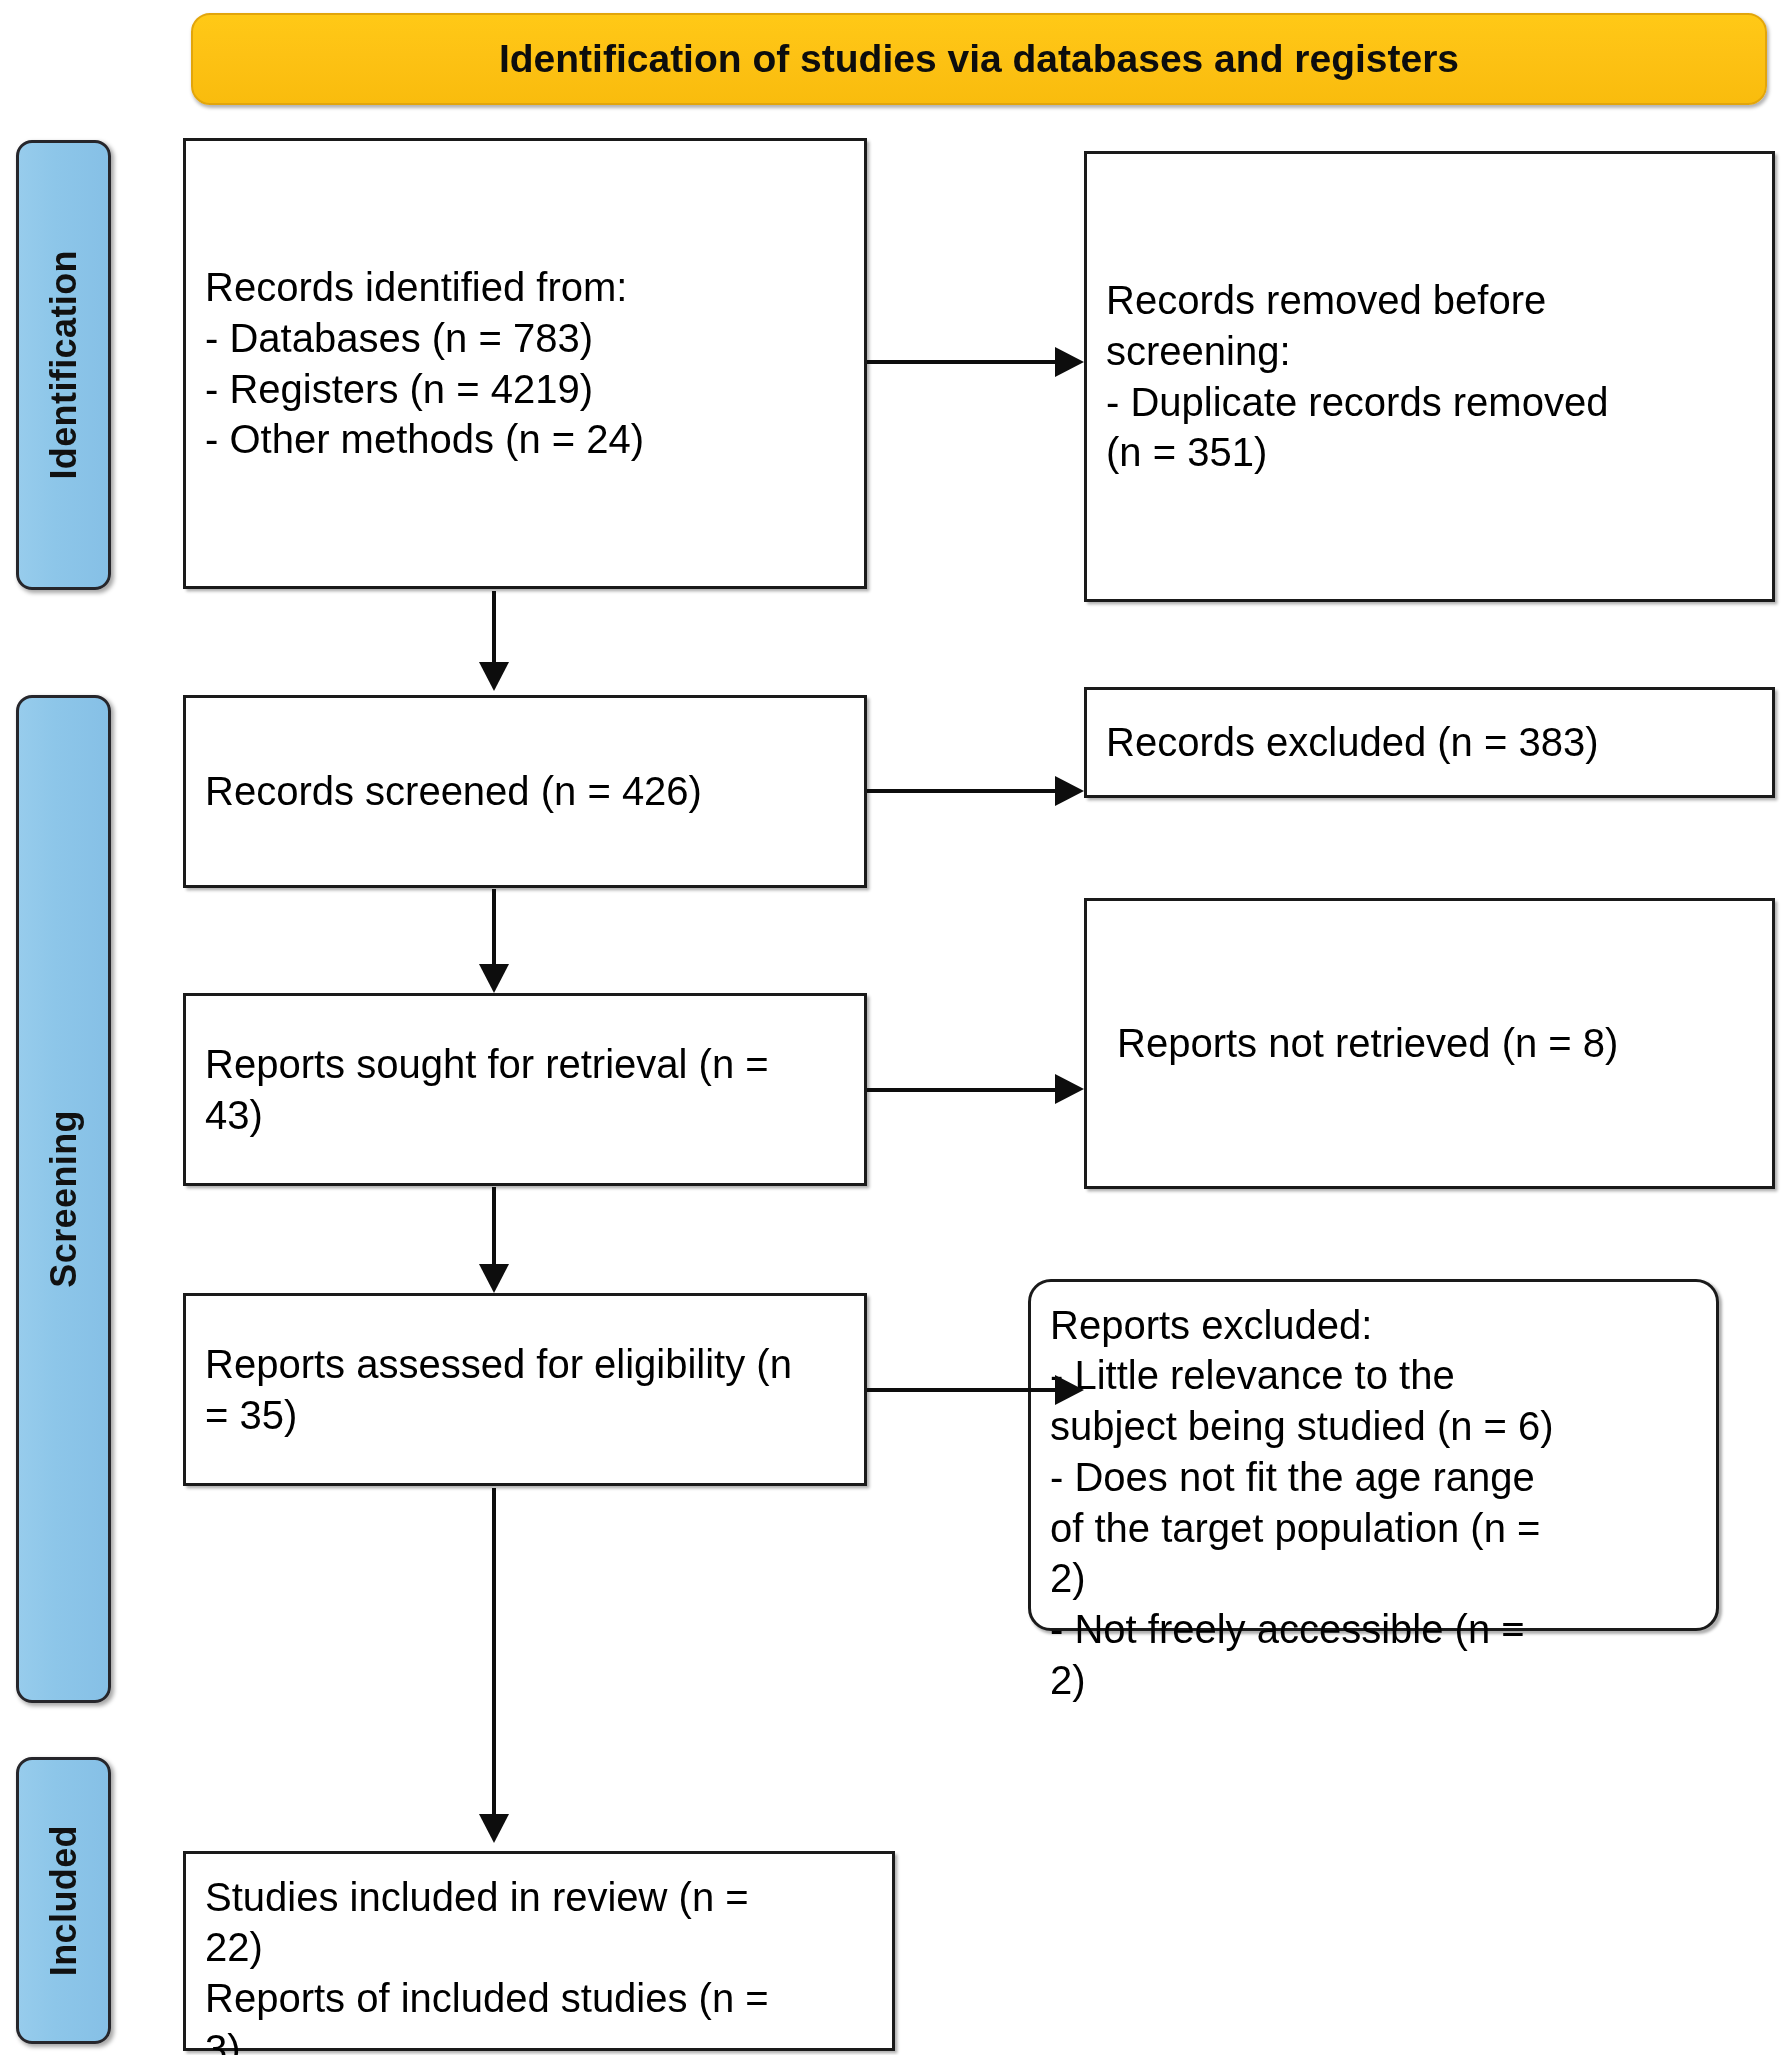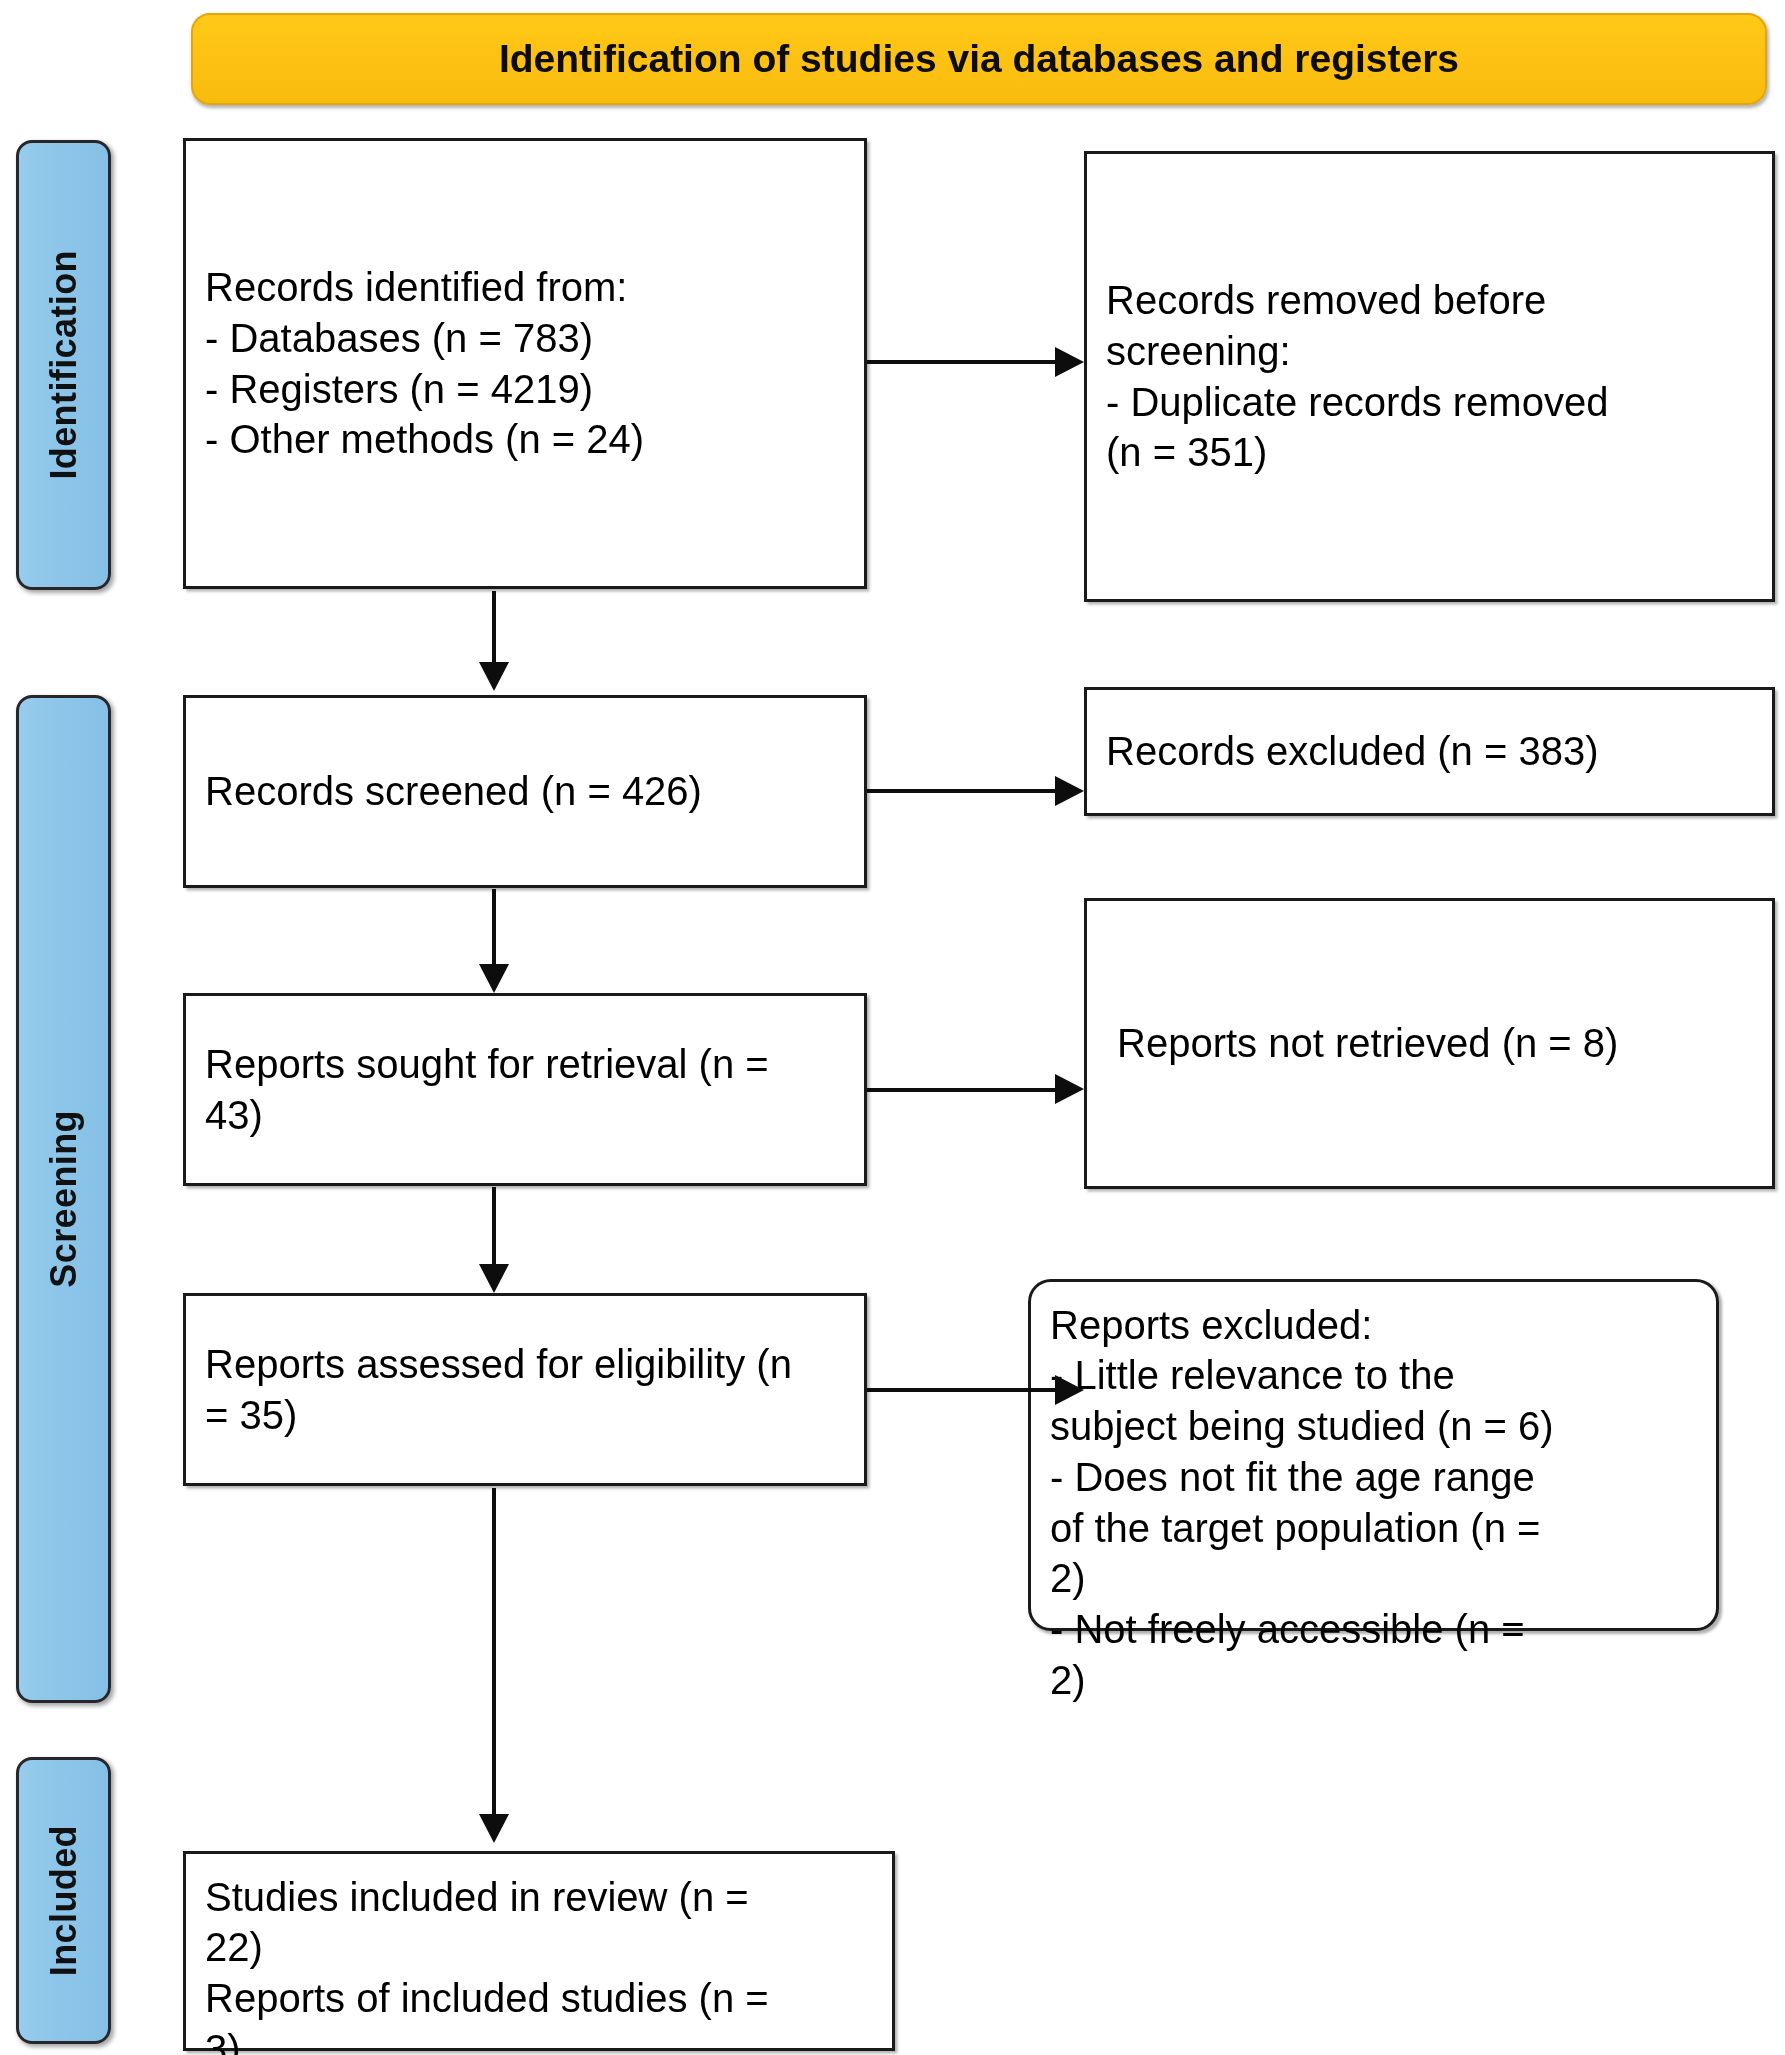--- a/index.html
+++ b/index.html
@@ -154,21 +154,21 @@
   <div class="arrow-h" style="left:867px; top:360px; width:188px;"></div>
   <div class="arrow-h-head" style="left:1055px; top:347px;"></div>
 
   <div class="arrow-v" style="left:492px; top:591px; height:73px;"></div>
   <div class="arrow-v-head" style="left:479px; top:662px;"></div>
 
   <div class="node" style="left:183px; top:695px; width:684px; height:193px;">
     <div class="node-text">Records screened (n = 426)</div>
   </div>
 
-  <div class="node" style="left:1084px; top:687px; width:691px; height:129px;">
+  <div class="node" style="left:1084px; top:687px; width:691px; height:111px;">
     <div class="node-text">Records excluded (n = 383)</div>
   </div>
 
   <div class="arrow-h" style="left:867px; top:789px; width:188px;"></div>
   <div class="arrow-h-head" style="left:1055px; top:776px;"></div>
 
   <div class="arrow-v" style="left:492px; top:889px; height:76px;"></div>
   <div class="arrow-v-head" style="left:479px; top:964px;"></div>
 
   <div class="node" style="left:183px; top:993px; width:684px; height:193px;">

